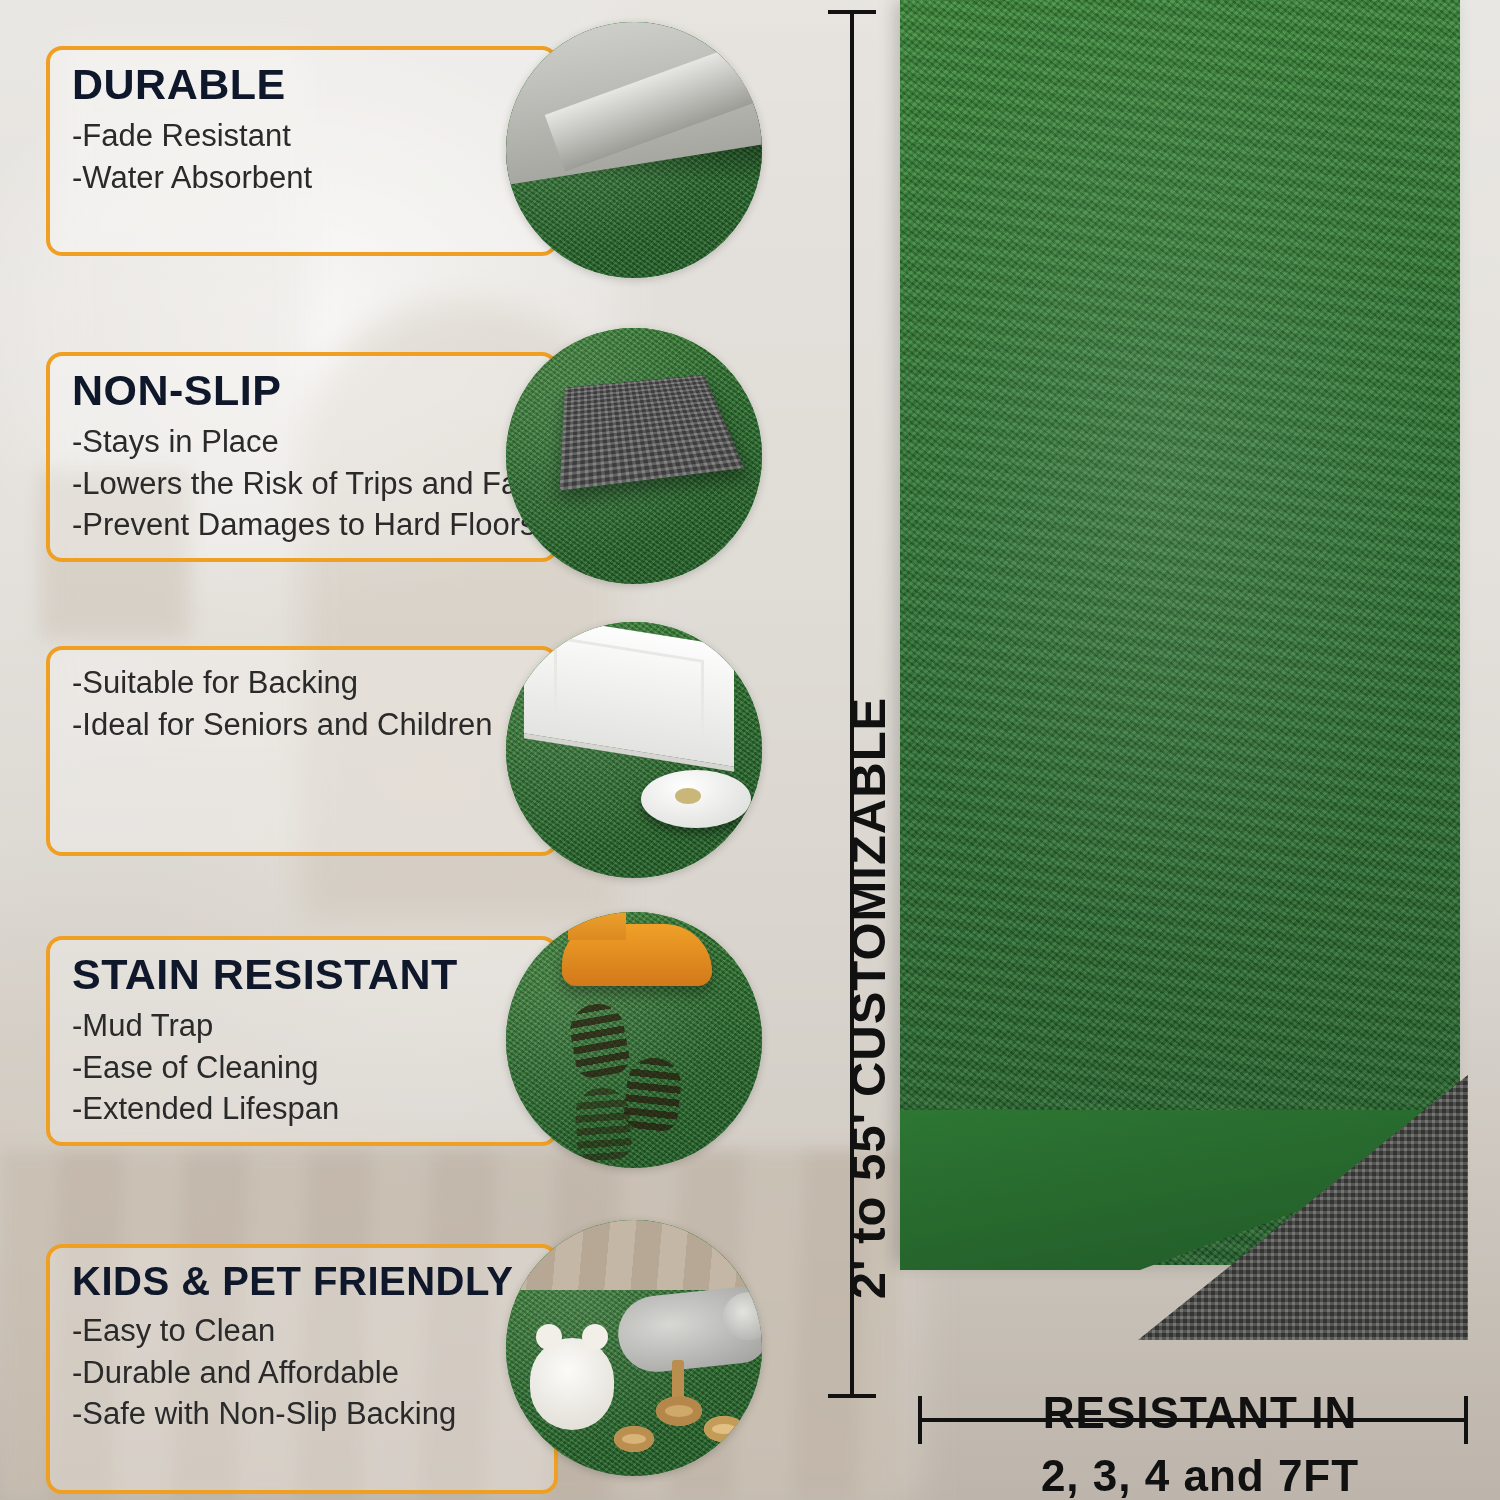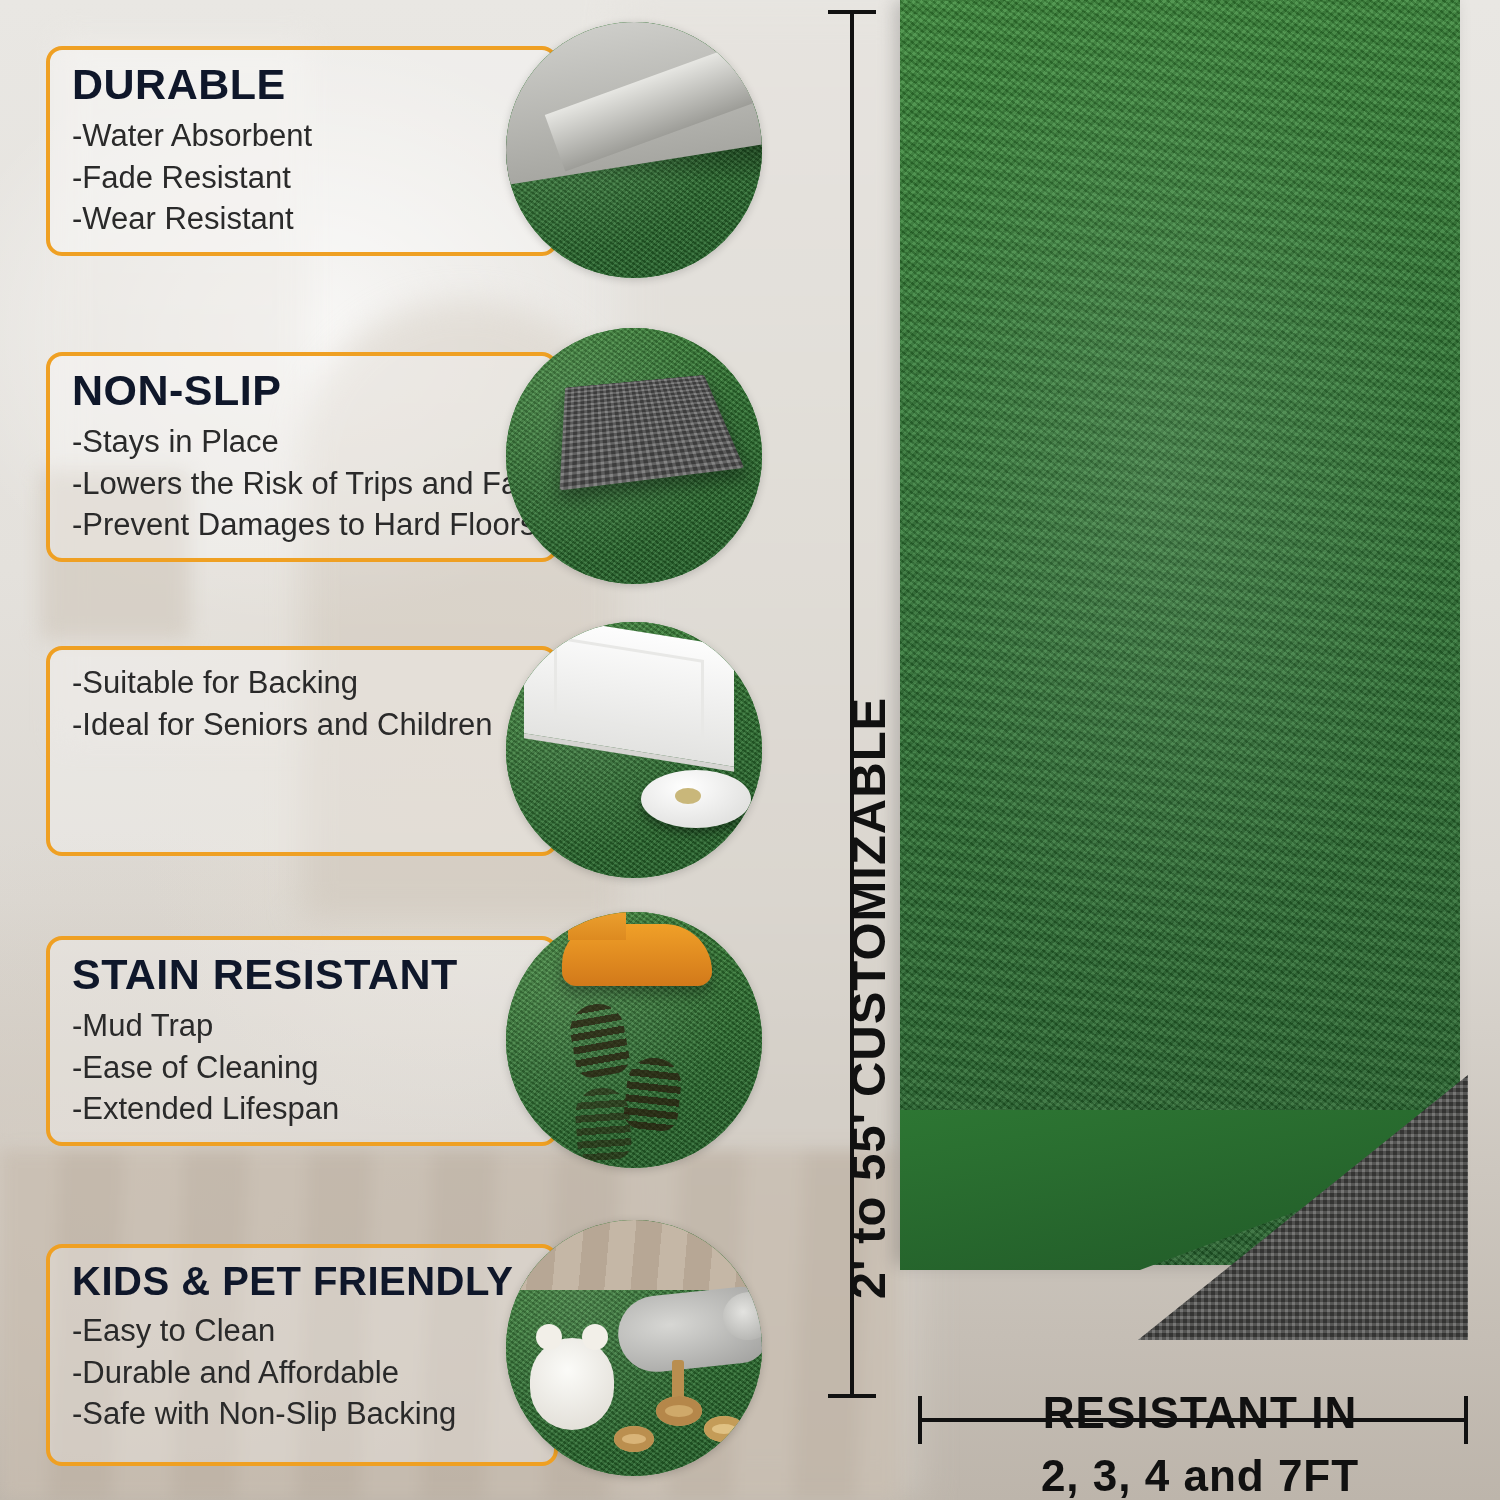--- a/index.html
+++ b/index.html
@@ -54,21 +54,21 @@
   .f4{top:912px;}
   .f5{top:1220px;}
 
   .callout{
     position:absolute;left:0;top:24px;width:512px;height:210px;
     border:4px solid #efa023;border-radius:16px;
     background:rgba(255,255,255,0.30);
     box-sizing:border-box;
     padding:12px 20px 10px 22px;
   }
-  .callout.tall{height:222px;}
+  .callout.tall{height:250px;}
   .f-title{
     font-weight:bold;font-size:43px;letter-spacing:.5px;color:#0f172a;
     line-height:1.05;margin:0 0 8px 0;white-space:nowrap;
   }
   .f-title.sm{font-size:40px;}
   .f-line{
     font-size:31px;color:#2a2a2a;line-height:1.34;white-space:nowrap;
   }
 
   
@@ -241,23 +241,22 @@
   <div class="bg-frame"></div>
   <div class="bg-wallR"></div>
   <div class="bg-floor"></div>
 </div>
 
 <div class="features">
 
   <div class="feature f1">
     <div class="callout">
       <div class="f-title">DURABLE</div>
+      <div class="f-line">-Fade Resistant</div>
       <div class="f-line">-Water Absorbent</div>
-      <div class="f-line">-Fade Resistant</div>
-      <div class="f-line">-Wear Resistant</div>
     </div>
     <div class="bubble">
       <div class="grass"></div>
       <div class="b1-shadow"></div>
       <div class="b1-sill"></div>
       <div class="b1-sill2"></div>
     </div>
   </div>
 
   <div class="feature f2">

